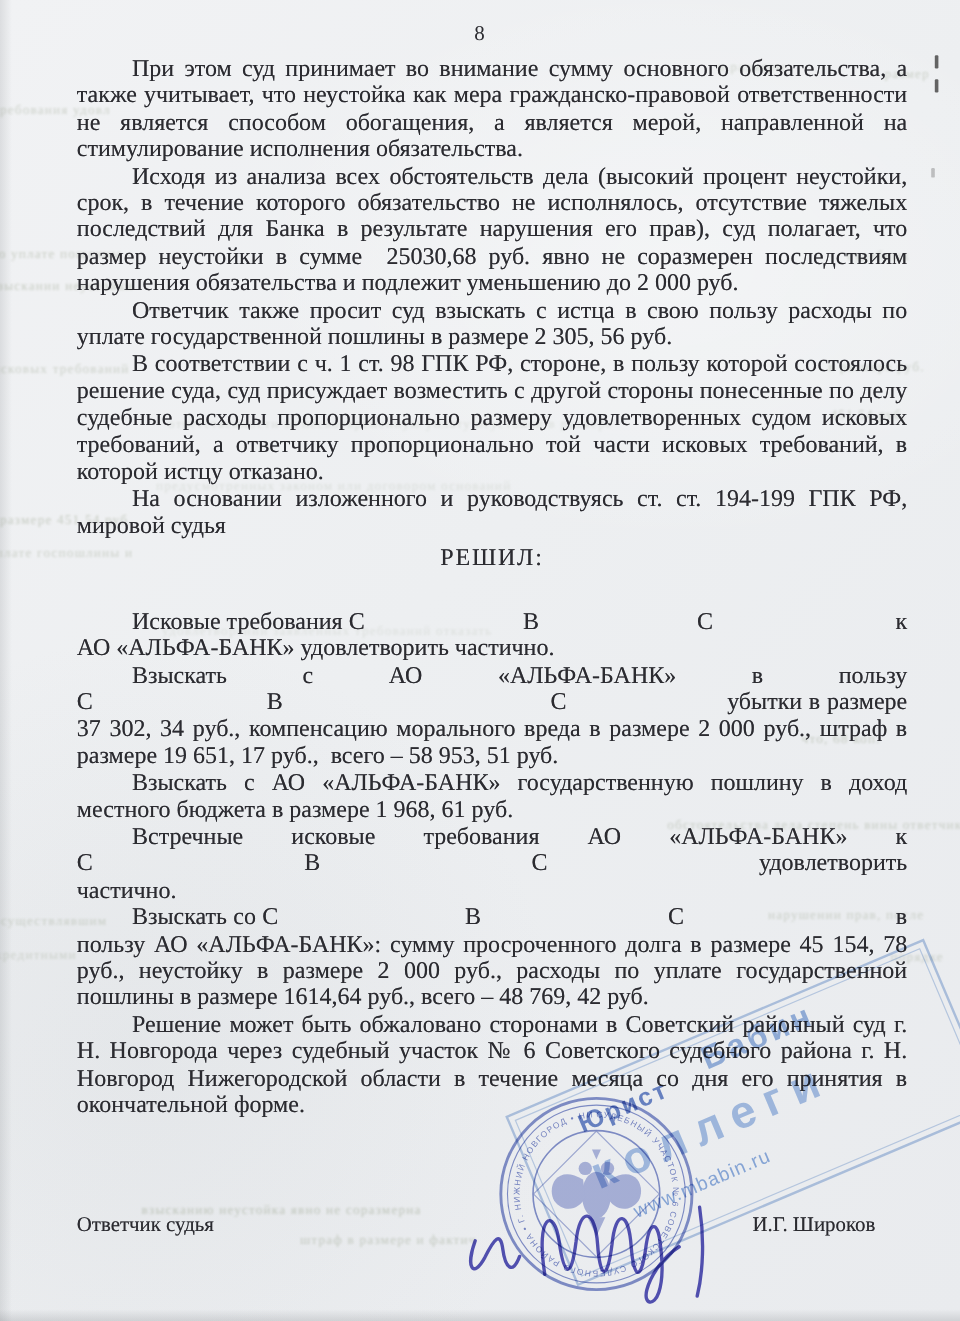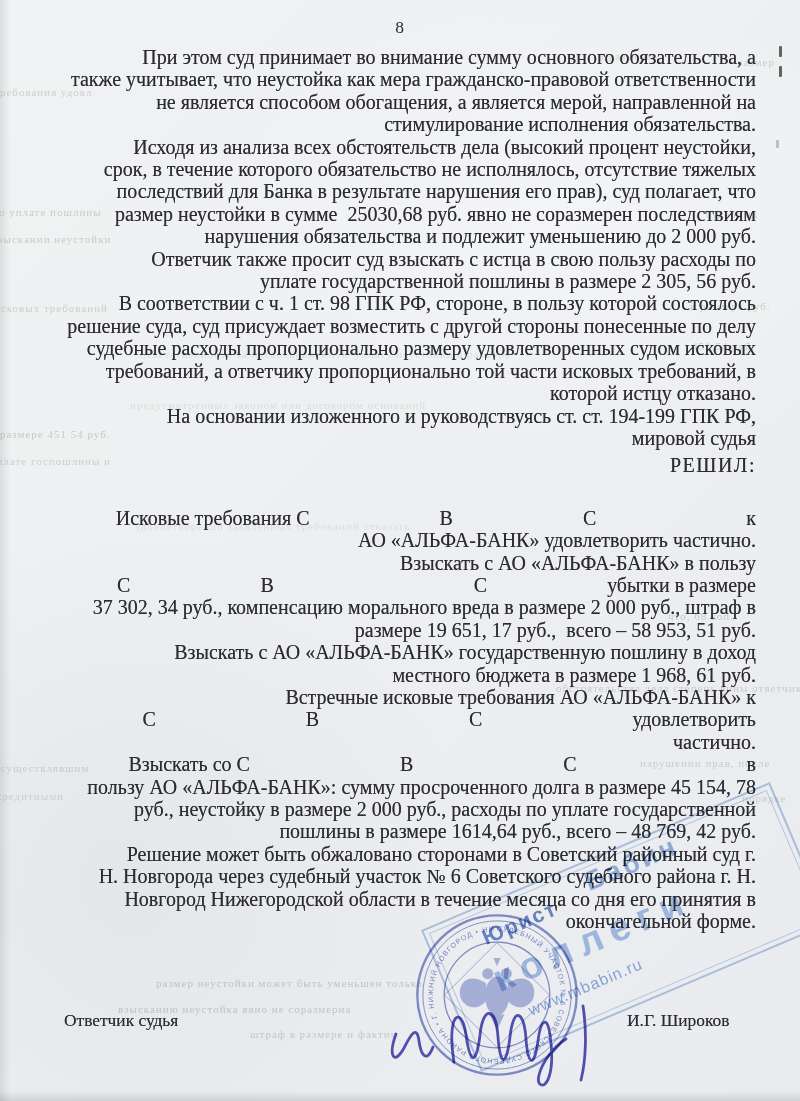--- a/index.html
+++ b/index.html
@@ -22,21 +22,21 @@
   }
   .page-num{
     position:absolute; top:17px; left:0; right:0; text-align:center;
     font-size:17.5px; letter-spacing:1px;
   }
   .body-text{
     position:absolute; left:64px; top:46px; width:692px;
     font-size:20px; line-height:22.4px; text-align:justify;
     text-shadow:0 0 .4px rgba(20,20,30,.55);
   }
-  .body-text p{ margin:0; text-indent:46px;text-align:right; }
+  .body-text p{ margin:0; text-indent:46px; }
   .heading{ text-align:center; text-indent:0 !important; letter-spacing:1.5px; margin:5px 0 30px 0 !important; }
   .sig-role{ position:absolute; left:64px; top:1010px; font-size:17.4px; text-shadow:0 0 .4px rgba(20,20,30,.55); }
   .sig-name{ position:absolute; left:627px; top:1010px; font-size:17.4px; text-shadow:0 0 .4px rgba(20,20,30,.55); }
 
   
   .bl{
     position:absolute; font-family:"Liberation Serif",serif; font-size:11px;
     color:#96a089; filter:blur(.7px); white-space:nowrap; letter-spacing:1px; pointer-events:none;
   }
 
@@ -75,21 +75,20 @@
   <div class="bl" style="left:-10px;top:428px;opacity:.45">в размере 451 54 руб.</div>
   <div class="bl" style="left:-10px;top:455px;opacity:.4">уплате госпошлины и</div>
   <div class="bl" style="left:737px;top:56px;opacity:.4">размер</div>
   <div class="bl" style="left:706px;top:208px;opacity:.4">судебных</div>
   <div class="bl" style="left:690px;top:300px;opacity:.4">в размере руб.</div>
   <div class="bl" style="left:692px;top:340px;opacity:.4">451 54 руб.</div>
   <div class="bl" style="left:668px;top:610px;opacity:.45">что, 68 коп.</div>
   <div class="bl" style="left:556px;top:682px;opacity:.42">обстоятельства дела степень вины ответчика</div>
   <div class="bl" style="left:640px;top:757px;opacity:.4">нарушении прав, после</div>
   <div class="bl" style="left:742px;top:792px;opacity:.4">порядке</div>
-  <div class="bl" style="left:156px;top:977px;opacity:.5">размер неустойки может быть уменьшен только</div>
   <div class="bl" style="left:118px;top:1003px;opacity:.5">взысканию неустойка явно не соразмерна</div>
   <div class="bl" style="left:250px;top:1028px;opacity:.45">штраф в размере и фактич</div>
   <div class="bl" style="left:130px;top:399px;opacity:.22">предусмотренных законом или договором оснований</div>
   <div class="bl" style="left:140px;top:348px;opacity:.22">ответственности за несвоевременную уплату неустойки в размере</div>
   <div class="bl" style="left:135px;top:520px;opacity:.2">удовлетворении заявленных требований отказать</div>
   <div class="bl" style="left:-6px;top:762px;opacity:.4">осуществлявшим</div>
   <div class="bl" style="left:-4px;top:790px;opacity:.35">кредитными</div>
 
   <div class="page-num">8</div>
 

